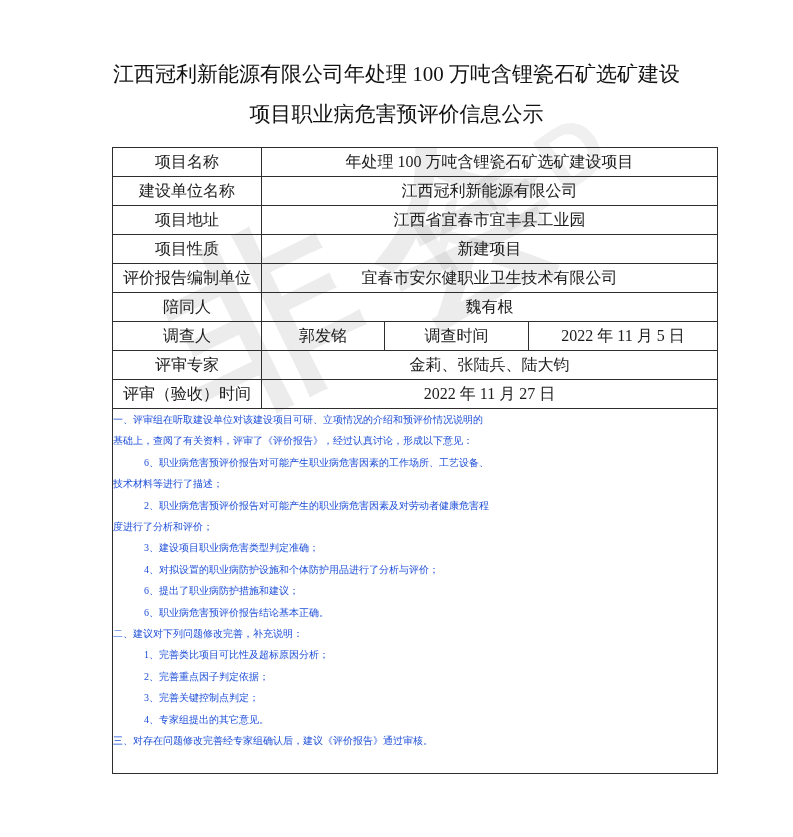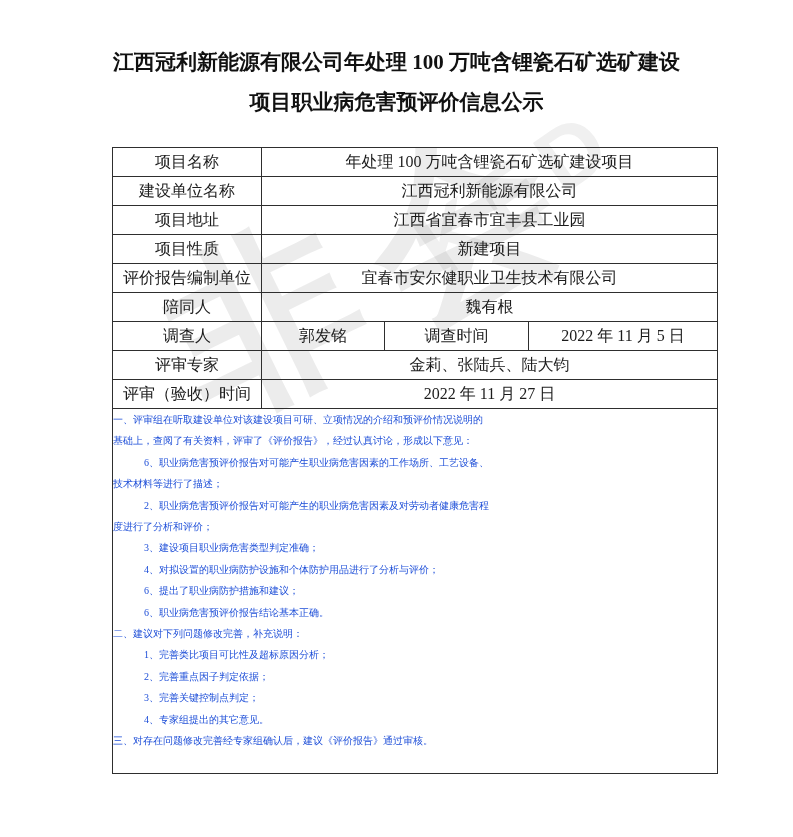--- a/index.html
+++ b/index.html
@@ -37,25 +37,25 @@
     font-size:88px;
     letter-spacing:12px;
     color:rgba(40,40,40,0.07);
     transform:rotate(-35deg);
     transform-origin:left bottom;
     font-family:"Liberation Sans","DejaVu Sans",sans-serif;
   }
   
   .doc-title {
     position:absolute;
-    top:42px; left:0; right:0;
+    top:54px; left:0; right:0;
     z-index:2;
     text-align:center;
     font-size:21px;
-    font-weight:bold;
+    font-weight:normal;
     line-height:40px;
     color:#111111;
   }
   
   table.info {
     position:absolute;
     left:112px; top:147px;
     z-index:2;
     width:605px;
     border-collapse:collapse;

